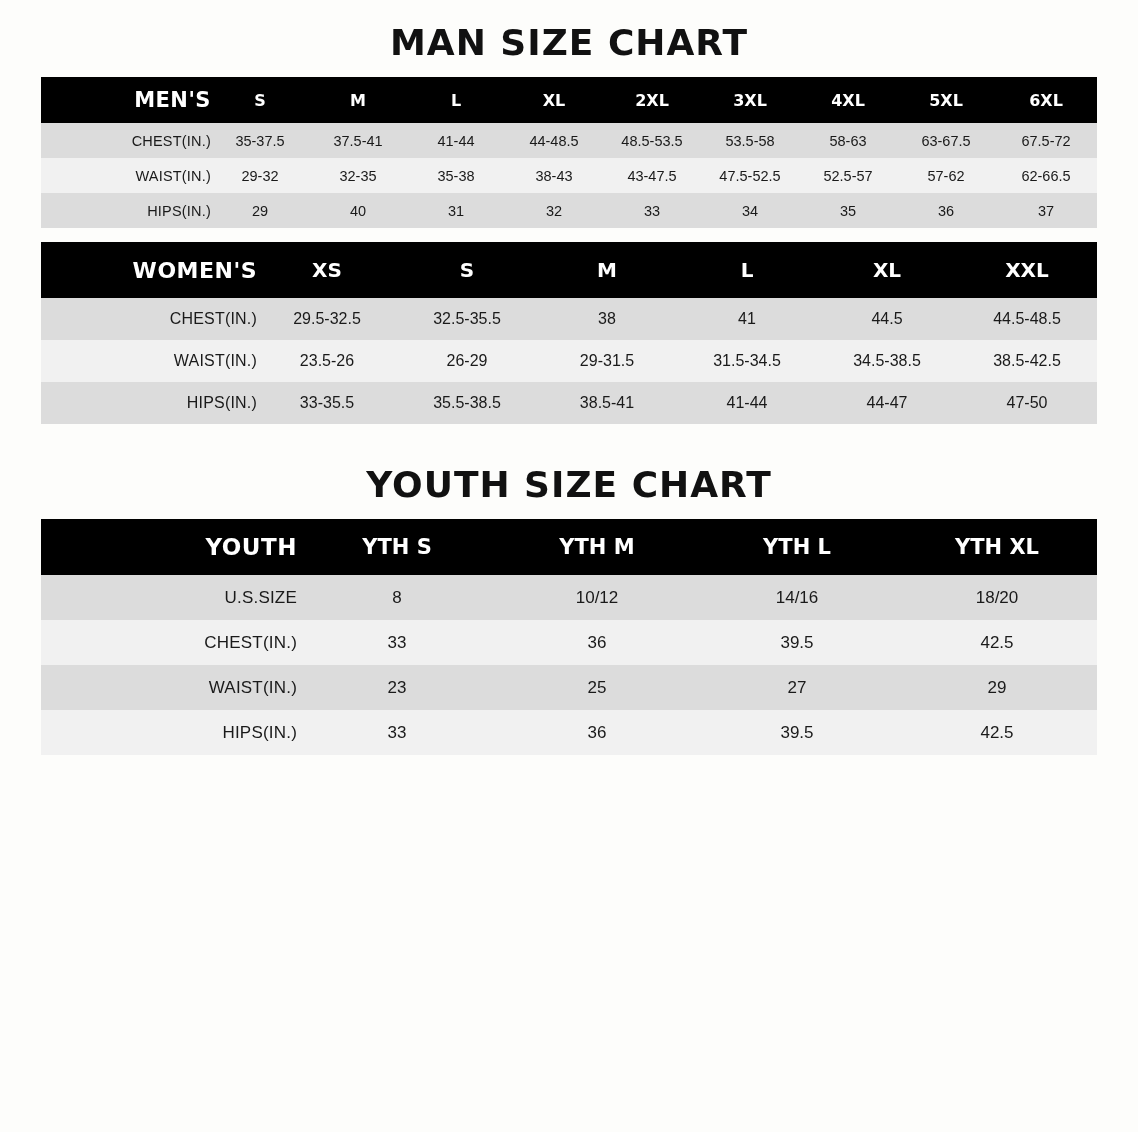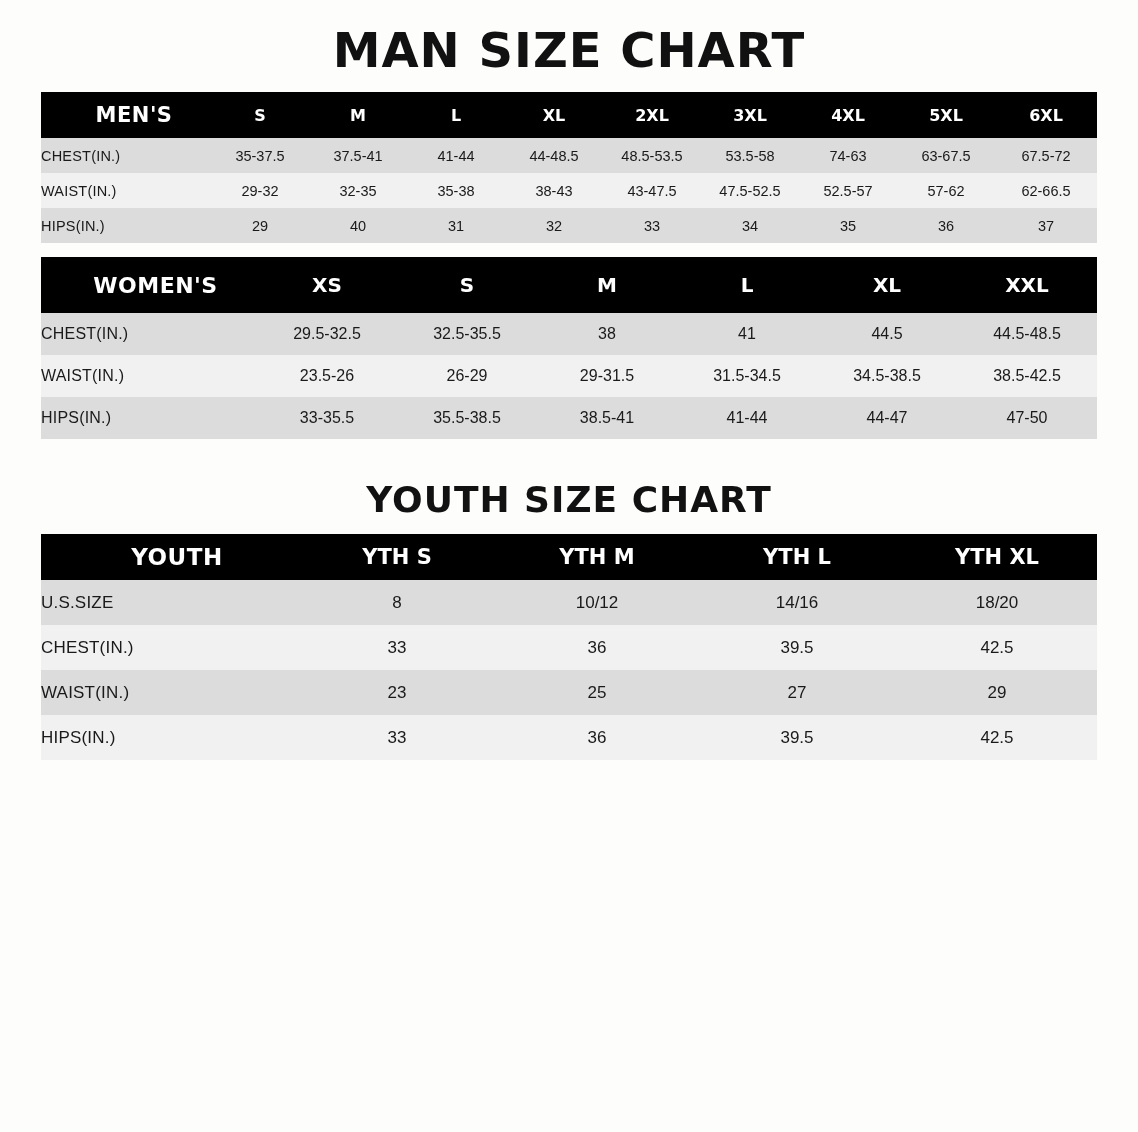--- a/index.html
+++ b/index.html
@@ -38,21 +38,21 @@
     line-height: 1;
   }
 
   
   .section-title {
     text-align: center;
     font-family: "DejaVu Sans", sans-serif;
     font-weight: bold;
     color: #111;
   }
-  .t-man   { font-size: 48px; margin-top: 22px; letter-spacing: 1px; }
+  .t-man   { font-size: 36px; margin-top: 22px; letter-spacing: 1px; }
   .t-women { font-size: 36px; margin-top: 34px; letter-spacing: 1px; }
   .t-youth { font-size: 36px; margin-top: 40px; letter-spacing: 1px; }
 
   
   .table-wrap {
     margin: 14px auto 0 auto;
   }
   table {
     border-collapse: collapse;
     width: 100%;
@@ -69,53 +69,53 @@
   .hdr-row td {
     height: 46px;
     font-family: "DejaVu Sans", sans-serif;
     font-weight: bold;
     font-size: 17px;
     text-align: center;
     vertical-align: middle;
     color: #fff;
   }
   .hdr-row td.label {
-    text-align: center;
+    text-align: right;
     padding-left: 16px;
     font-size: 20px;
     letter-spacing: 0.5px;
   }
   .data-row td {
     height: 34px;
     font-size: 15px;
     text-align: center;
     vertical-align: middle;
     color: #1a1a1a;
     font-family: "Liberation Sans", sans-serif;
   }
   .data-row td.label {
-    text-align: left;
+    text-align: right;
     font-size: 15px;
     letter-spacing: 0.2px;
   }
   .shade-dark  { background: #dcdcdc; }
   .shade-light { background: #f1f1f1; }
 
   
   #men-table .hdr-row td { font-size: 16px; }
   #men-table .hdr-row td.label { font-size: 21px; }
   #men-table .data-row td { height: 35px; font-size: 14.5px; }
 
   
   #women-table .hdr-row td { height: 56px; font-size: 20px; }
   #women-table .hdr-row td.label { font-size: 22px; padding-left: 13px; }
   #women-table .data-row td { height: 42px; font-size: 16px; }
 
   
-  #youth-table .hdr-row td { height: 46px; font-size: 21px; }
+  #youth-table .hdr-row td { height: 56px; font-size: 21px; }
   #youth-table .hdr-row td.label { font-size: 23px; }
   #youth-table .data-row td { height: 45px; font-size: 17px; }
 
   
   .note {
     margin: 18px 40px 0 40px;
     text-align: center;
     color: #b5231f;
     font-family: "Liberation Sans", sans-serif;
     font-size: 23px;
@@ -157,21 +157,21 @@
             <td>6XL</td>
           </tr>
           <tr class="data-row shade-dark">
             <td class="label">CHEST(IN.)</td>
             <td>35-37.5</td>
             <td>37.5-41</td>
             <td>41-44</td>
             <td>44-48.5</td>
             <td>48.5-53.5</td>
             <td>53.5-58</td>
-            <td>74-63</td>
+            <td>58-63</td>
             <td>63-67.5</td>
             <td>67.5-72</td>
           </tr>
           <tr class="data-row shade-light">
             <td class="label">WAIST(IN.)</td>
             <td>29-32</td>
             <td>32-35</td>
             <td>35-38</td>
             <td>38-43</td>
             <td>43-47.5</td>

